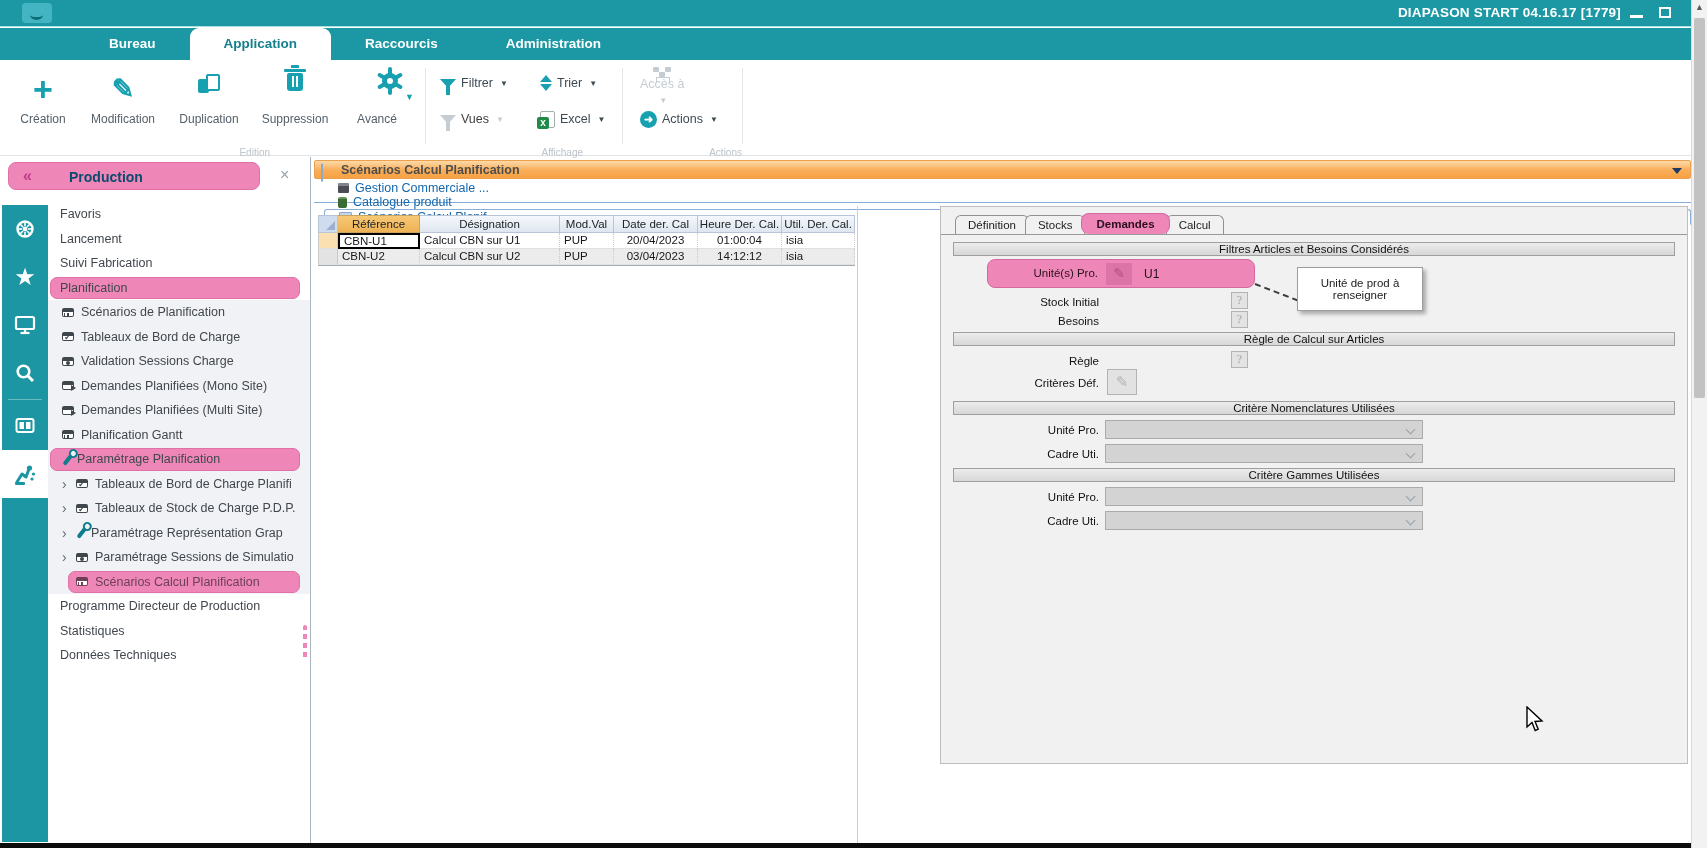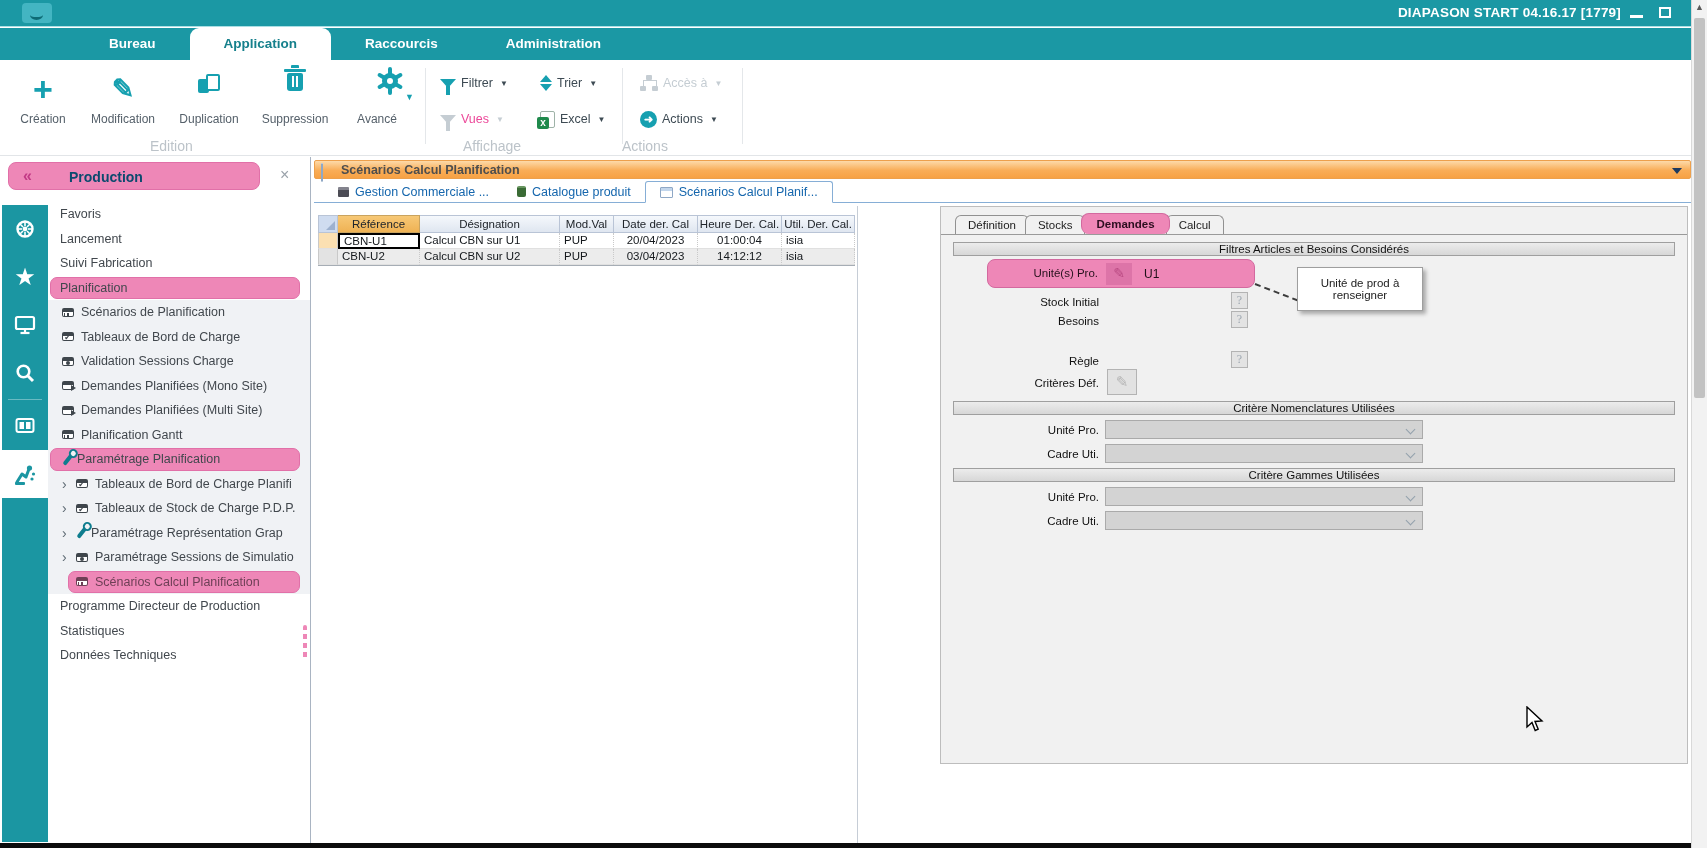--- a/index.html
+++ b/index.html
@@ -21,24 +21,24 @@
   .rtab{height:32px;line-height:32px;padding:0 34px;color:#fff;font-size:13.5px;font-weight:bold;cursor:pointer;}
   .rtab.active{background:#fff;color:#16808c;border-radius:9px 9px 0 0;}
 
   
   .toolbar{position:absolute;left:0;top:60px;width:1691px;height:96px;background:#fff;border-bottom:1px solid #e2e5e8;}
   .bigbtn{position:absolute;top:8px;width:86px;text-align:center;cursor:pointer;}
   .bigbtn .bic{display:block;height:42px;line-height:42px;}
   .bigbtn .blbl{display:block;font-size:12px;color:#55606a;margin-top:2px;}
   .glyph-teal{color:#16a0b0;font-weight:bold;}
   .vsep{position:absolute;top:8px;width:1px;height:76px;background:#e4e7ea;}
-  .grplbl{position:absolute;top:78px;font-size:14px;color:#bcc3c9;text-align:left;width:120px;}
+  .grplbl{position:absolute;top:87px;font-size:10px;color:#bcc3c9;text-align:right;width:120px;}
   .smallbtn{position:absolute;height:22px;display:flex;align-items:center;gap:5px;cursor:pointer;font-size:12.5px;color:#3d4a53;}
   .smallbtn .caret{font-size:8px;color:#3d4a53;margin-left:2px;}
-  .smallbtn.disabled{color:#c5cdd3;cursor:default;}
+  .smallbtn.disabled{color:#c5cdd3;cursor:default;flex-direction:column;}
   .smallbtn.disabled .caret{color:#c5cdd3;}
   .funnel{width:0;height:0;border-left:8px solid transparent;border-right:8px solid transparent;border-top:9px solid #16a0b0;position:relative;}
   .funnel::after{content:"";position:absolute;left:-2px;top:-2px;width:4px;height:9px;background:#16a0b0;}
   .funnel.gray{border-top-color:#c5cdd3;}
   .funnel.gray::after{background:#c5cdd3;}
   .sorticon{display:inline-flex;flex-direction:column;gap:2px;}
   .sorticon i{width:0;height:0;border-left:6px solid transparent;border-right:6px solid transparent;}
   .sorticon .up{border-bottom:7px solid #16a0b0;}
   .sorticon .dn{border-top:7px solid #16a0b0;}
   .excelicon{position:relative;width:15px;height:17px;background:#fff;border:1px solid #9fb3a8;border-radius:2px;}
@@ -107,21 +107,21 @@
   .rail svg{display:block;}
 
   
   .main-head{position:absolute;left:314px;top:160px;width:1377px;height:19px;
       background:linear-gradient(180deg,#fddaa9 0%,#f9ad57 55%,#f7a144 100%);border:1px solid #eda04c;border-radius:2px;}
   .main-head .wic{position:absolute;left:6px;top:3px;}
   .main-head .mtitle{position:absolute;left:26px;top:2px;font-size:12.5px;font-weight:bold;color:#4e4e4e;}
   .main-head .drop{position:absolute;right:8px;top:7px;width:0;height:0;border-left:5px solid transparent;border-right:5px solid transparent;border-top:6px solid #1d3a5f;cursor:pointer;}
   .winicon{width:13px;height:11px;background:#fff;border:1px solid #8fa8c6;border-radius:1px;position:relative;}
   .winicon::before{content:"";position:absolute;left:0;top:0;width:100%;height:3px;background:#c2d6ec;}
-  .doctabs{position:absolute;left:314px;top:181px;width:1377px;height:22px;border-bottom:1px solid #86aed6;display:flex;padding-left:10px;}
+  .doctabs{position:absolute;left:314px;top:181px;width:1377px;height:22px;border-bottom:1px solid #86aed6;display:flex;padding-left:10px;flex-direction:column;}
   .dtab{display:flex;align-items:center;gap:6px;padding:0 14px;font-size:12.5px;color:#1566ad;cursor:pointer;}
   .dtab.active{background:#fff;border:1px solid #86aed6;border-bottom:1px solid #fff;border-radius:3px 3px 0 0;margin-bottom:-1px;}
   .boxicon{width:11px;height:10px;background:#4c4c55;border-top:3px solid #83838d;border-radius:1px;}
   .producticon{width:9px;height:11px;background:#3a6b35;border-radius:2px;border-top:2px solid #67955f;}
 
   
   .grid{position:absolute;left:318px;top:215px;width:537px;}
   .thead{display:flex;height:18px;}
   .th,.td{box-sizing:border-box;overflow:hidden;white-space:nowrap;}
   .th{background:linear-gradient(180deg,#f5f8fc 0%,#dfe6f0 100%);border:1px solid #b9c4d6;border-left:none;
@@ -233,21 +233,21 @@
     <div class="smallbtn" style="left:540px;top:12px;" data-interactable="true">
       <span class="sorticon" data-interactable="false">
           <i class="up"></i>
           <i class="dn"></i>
         </span>
       <span data-interactable="false">Trier</span>
       <span class="caret" data-interactable="false">▼</span>
     </div>
     <div class="smallbtn" style="left:440px;top:48px;" data-interactable="true">
       <span class="funnel gray" data-interactable="false"></span>
-      <span class="disabled" style="color:#ec4899;" data-interactable="false">Vues</span>
+      <span class="disabled" style="color:#404040;" data-interactable="false">Vues</span>
       <span class="caret" style="color:#c5cdd3;" data-interactable="false">▼</span>
     </div>
     <div class="smallbtn" style="left:540px;top:48px;" data-interactable="true">
       <span class="excelicon" data-interactable="false"></span>
       <span data-interactable="false">Excel</span>
       <span class="caret" data-interactable="false">▼</span>
     </div>
 
     <div class="vsep" style="left:622px" data-interactable="false"></div>
 
@@ -501,20 +501,21 @@
       <span class="pf-value" data-interactable="false">U1</span>
     </div>
     <div class="flabel" style="left:8px;top:89px;" data-interactable="false">Stock Initial</div>
     <div class="qbtn" style="left:290px;top:85px;" data-interactable="true">?</div>
     <div class="flabel" style="left:8px;top:108px;" data-interactable="false">Besoins</div>
     <div class="qbtn" style="left:290px;top:104px;" data-interactable="true">?</div>
 
     <div class="connector" data-interactable="false"></div>
     <div class="tooltip" data-interactable="false">Unité de prod à renseigner</div>
 
+    <div class="secbar" style="top:125px;" data-interactable="false">Règle de Calcul sur Articles</div>
     <div class="flabel" style="left:8px;top:148px;" data-interactable="false">Règle</div>
     <div class="qbtn" style="left:290px;top:144px;" data-interactable="true">?</div>
     <div class="flabel" style="left:8px;top:170px;" data-interactable="false">Critères Déf.</div>
     <div class="critbtn" style="left:166px;top:162px;" data-interactable="true">✎</div>
 
     <div class="secbar" style="top:194px;" data-interactable="false">Critère Nomenclatures Utilisées</div>
     <div class="flabel" style="left:8px;top:217px;" data-interactable="false">Unité Pro.</div>
     <div class="ddown" style="left:164px;top:213px;" data-interactable="true"></div>
     <div class="flabel" style="left:8px;top:241px;" data-interactable="false">Cadre Uti.</div>
     <div class="ddown" style="left:164px;top:237px;" data-interactable="true"></div>

